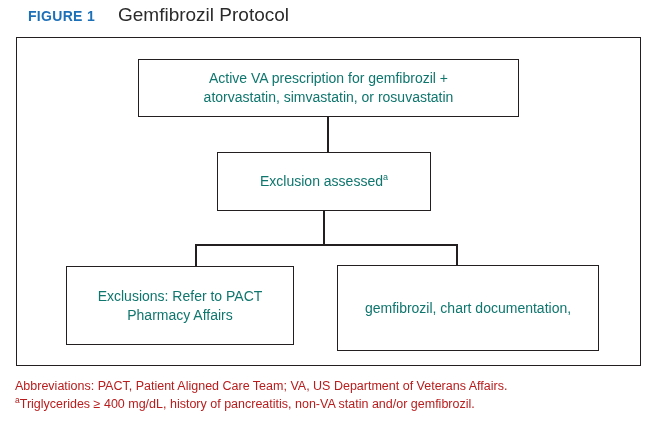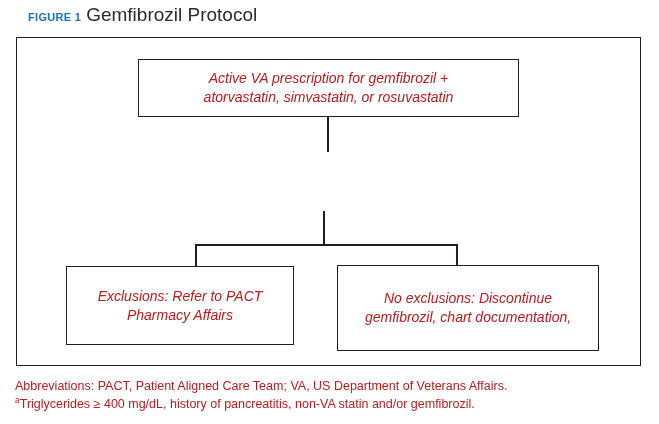--- a/index.html
+++ b/index.html
@@ -17,32 +17,32 @@
     overflow: hidden;
   }
   
   .title {
     position: absolute;
     left: 12px;
     top: 4px;
     white-space: nowrap;
   }
   .fig-label {
-    font-size: 11px;
+    font-size: 14px;
     font-weight: bold;
     color: #1c70b8;
     letter-spacing: 0.3px;
     vertical-align: baseline;
     padding-left: 16px;
   }
   .fig-name {
     font-size: 19px;
     font-weight: 400;
     color: #2b2b2b;
-    margin-left: 5px;
+    margin-left: 23px;
     vertical-align: baseline;
   }
   
   .frame {
     position: absolute;
     left: 16px;
     top: 37px;
     width: 625px;
     height: 329px;
     border: 1.3px solid #231f20;
@@ -54,23 +54,22 @@
     position: absolute;
     border: 1.5px solid #231f20;
     background: #ffffff;
     box-sizing: border-box;
     display: flex;
     align-items: center;
     justify-content: center;
     text-align: center;
     font-size: 14px;
     line-height: 19px;
-    color: #b91c1c;
+    color: #0f766e;
     padding: 14px 6px;
-    font-style: italic;
   }
   .node .ln { display: block; }
   .node sup {
     font-size: 9px;
     vertical-align: super;
     line-height: 0;
   }
   #node-1 { left: 138px; top: 59px;  width: 381px; height: 58px; }
   #node-2 { left: 217px; top: 152px; width: 214px; height: 59px; }
   #node-3 { left: 66px;  top: 266px; width: 228px; height: 79px; }
@@ -118,31 +117,35 @@
   <div class="conn" id="conn-v3"></div>
   <div class="conn" id="conn-v4"></div>
 
   <div class="node" id="node-1">
     <div>
       <span class="ln">Active VA prescription for gemfibrozil +</span>
       <span class="ln">atorvastatin, simvastatin, or rosuvastatin</span>
     </div>
   </div>
 
+  <div class="node" id="node-2">
+    <div>
+      <span class="ln"><span>Exclusion assessed</span><sup>a</sup></span>
+    </div>
+  </div>
 
   <div class="node" id="node-3">
     <div>
       <span class="ln">Exclusions: Refer to PACT</span>
       <span class="ln">Pharmacy Affairs</span>
     </div>
   </div>
 
   <div class="node" id="node-4">
     <div>
-      <span class="ln">No exclusions: Discontinue</span>
       <span class="ln">gemfibrozil, chart documentation,</span>
     </div>
   </div>
 
   <div class="footer">
     <div class="fn">
       <span>Abbreviations: PACT, Patient Aligned Care Team; VA, US Department of Veterans Affairs.</span>
     </div>
     <div class="fn">
       <sup>a</sup><span>Triglycerides ≥ 400 mg/dL, history of pancreatitis, non-VA statin and/or gemfibrozil.</span>

